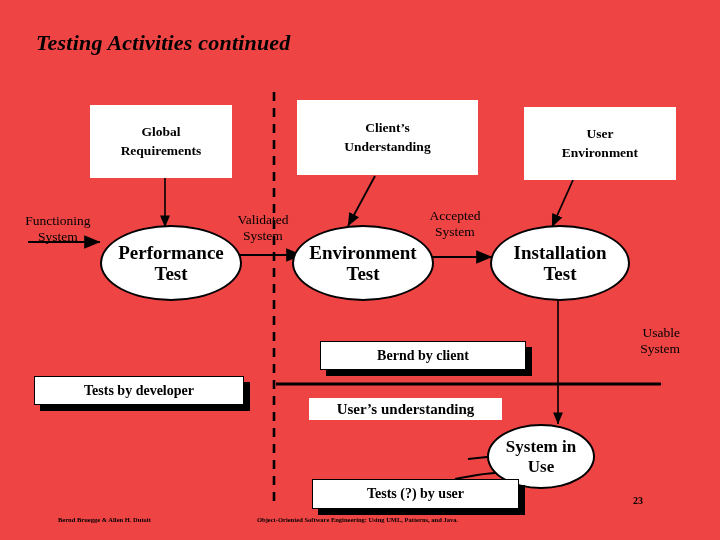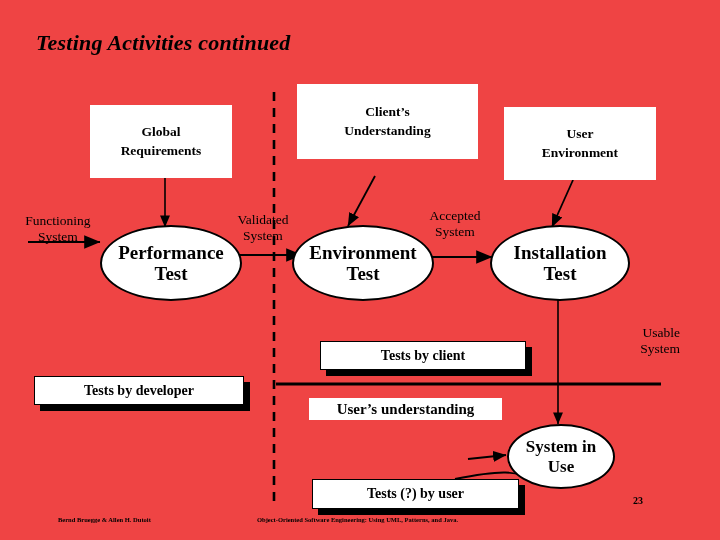--- a/index.html
+++ b/index.html
@@ -123,28 +123,28 @@
     <line x1="468" y1="459" x2="506" y2="455" stroke="#000" stroke-width="1.8" marker-end="url(#ah)"></line>
   </svg>
 
   <div class="abs dotbox" style="left:90px;top:105px;width:142px;height:73px;">
     <div>
       <span>Global</span>
       <span>Requirements</span>
     </div>
   </div>
 
-  <div class="abs dotbox" style="left:297px;top:84px;width:181px;height:75px;">
+  <div class="abs dotbox" style="left:297px;top:100px;width:181px;height:75px;">
     <div>
       <span>Client’s</span>
       <span>Understanding</span>
     </div>
   </div>
 
-  <div class="abs dotbox" style="left:504px;top:107px;width:152px;height:73px;">
+  <div class="abs dotbox" style="left:524px;top:107px;width:152px;height:73px;">
     <div>
       <span>User</span>
       <span>Environment</span>
     </div>
   </div>
 
   <div class="abs ellipse" style="left:100px;top:225px;width:138px;height:72px;font-size:19px;">
     <div>
       <span>Performance</span><br>
       <span>Test</span>
@@ -158,21 +158,21 @@
     </div>
   </div>
 
   <div class="abs ellipse" style="left:490px;top:225px;width:136px;height:72px;font-size:19px;">
     <div>
       <span>Installation</span><br>
       <span>Test</span>
     </div>
   </div>
 
-  <div class="abs ellipse" style="left:507px;top:424px;width:104px;height:61px;font-size:17px;">
+  <div class="abs ellipse" style="left:487px;top:424px;width:104px;height:61px;font-size:17px;">
     <div>
       <span>System in</span><br>
       <span>Use</span>
     </div>
   </div>
 
   <div class="abs label" style="left:8px;top:213px;width:100px;">
     <span>Functioning</span><br>
     <span>System</span>
   </div>
@@ -190,21 +190,21 @@
   <div class="abs label left" style="left:600px;top:325px;width:80px;">
     <span>Usable</span><br>
     <span>System</span>
   </div>
 
   <div class="abs shadowbox" style="left:34px;top:376px;width:208px;height:27px;">
     <span>Tests by developer</span>
   </div>
 
   <div class="abs shadowbox" style="left:320px;top:341px;width:204px;height:27px;">
-    <span>Tests by client</span>
+    <span>Bernd by client</span>
   </div>
 
   <div class="abs shadowbox" style="left:312px;top:479px;width:205px;height:28px;">
     <span>Tests (?)  by user</span>
   </div>
 
   <div class="abs dotbox" style="left:309px;top:398px;width:193px;height:22px;font-size:15px;">
     <span>User’s understanding</span>
   </div>
 

